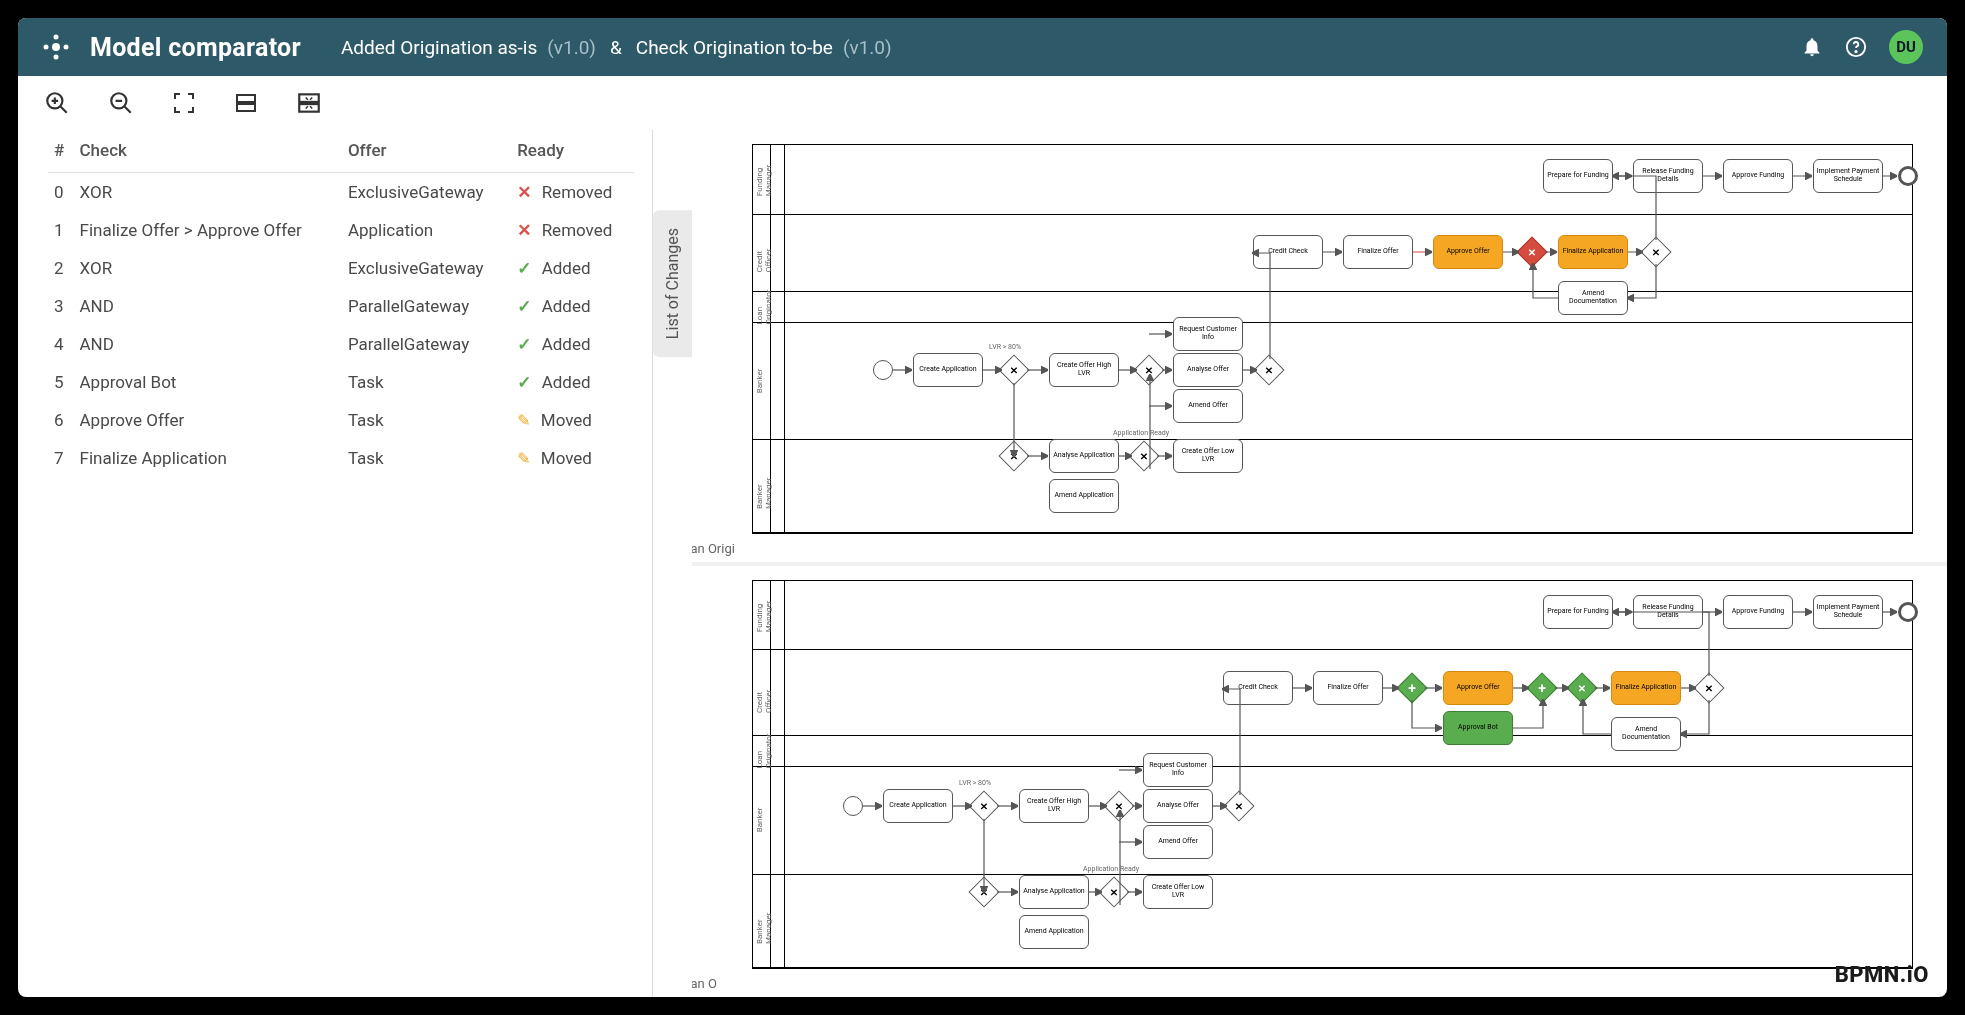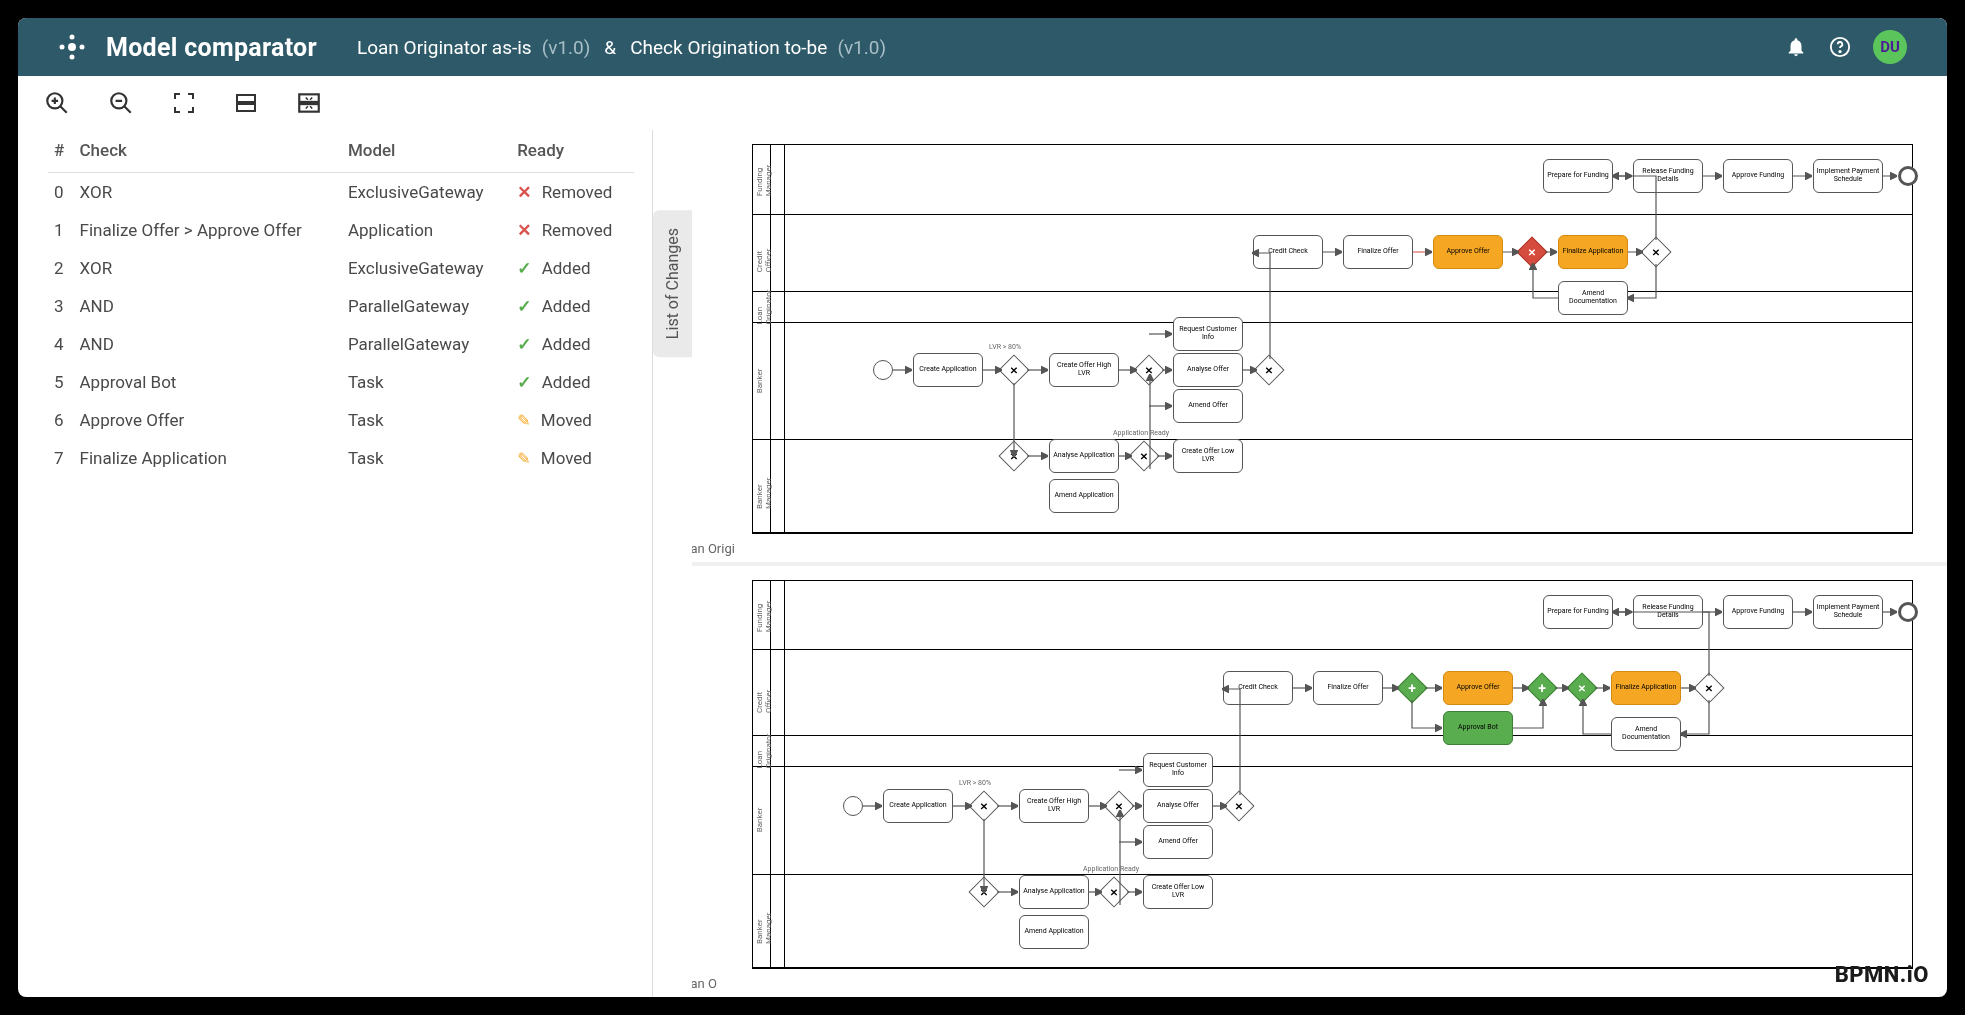--- a/index.html
+++ b/index.html
@@ -18,36 +18,36 @@
   border-radius: 8px;
   overflow: hidden;
   display: flex;
   flex-direction: column;
 }
 .header {
   background: #2d5968;
   color: #fff;
   display: flex;
   align-items: center;
-  padding: 0 40px;
+  padding: 0 24px;
   height: 58px;
 }
 .logo-icon svg { display: block; }
 .app-title { font-size: 25px; font-weight: 700; margin-left: 20px; letter-spacing: 0.3px; }
 .model-info { display: flex; align-items: center; margin-left: 40px; font-size: 19px; gap: 10px; }
 .model-name { color: #fff; font-weight: 400; }
 .version { color: #a8bfc7; }
 .amp { color: #fff; margin: 0 4px; }
 .header-spacer { flex: 1; }
 .header-actions { display: flex; align-items: center; gap: 22px; }
 .header-icon { color: #fff; cursor: pointer; display: flex; }
 .avatar {
   width: 34px; height: 34px; border-radius: 50%;
   background: #5bc55b; display: flex; align-items: center; justify-content: center;
-  font-weight: 700; font-size: 15px; color: #4c1d95; cursor: pointer;
+  font-weight: 700; font-size: 15px; color: #0f172a; cursor: pointer;
 }
 .toolbar {
   display: flex; align-items: center; gap: 38px;
   padding: 14px 26px; background: #fff;
 }
 .tool-btn { cursor: pointer; color: #333; display: flex; }
 .tool-btn svg { display: block; }
 .content { flex: 1; display: flex; overflow: hidden; }
 .left-panel { width: 634px; padding: 0 18px 0 30px; }
 .changes-table { width: 100%; border-collapse: collapse; font-size: 17px; color: #4a4a4a; }
@@ -132,21 +132,21 @@
             <circle cx="14" cy="14" r="4"></circle>
             <circle cx="14" cy="4" r="2.5"></circle>
             <circle cx="14" cy="24" r="2.5"></circle>
             <circle cx="4" cy="14" r="2.5"></circle>
             <circle cx="24" cy="14" r="2.5"></circle>
           </g>
         </svg>
     </span>
     <span class="app-title">Model comparator</span>
     <div class="model-info">
-      <span class="model-name">Loan Originator as-is</span>
+      <span class="model-name">Added Origination as-is</span>
       <span class="version">(v1.0)</span>
       <span class="amp">&amp;</span>
       <span class="model-name">Check Origination to-be</span>
       <span class="version">(v1.0)</span>
     </div>
     <div class="header-spacer"></div>
     <div class="header-actions">
       <span class="header-icon">
         <svg width="22" height="22" viewBox="0 0 24 24" fill="currentColor">
             <path d="M12 22a2 2 0 0 0 2-2h-4a2 2 0 0 0 2 2zm6-6V11c0-3.07-1.63-5.64-4.5-6.32V4a1.5 1.5 0 1 0-3 0v.68C7.64 5.36 6 7.92 6 11v5l-2 2v1h16v-1l-2-2z"></path>
@@ -200,21 +200,21 @@
   </div>
 
   <div class="content">
 
     <div class="left-panel">
       <table class="changes-table">
         <thead>
           <tr>
             <th>#</th>
             <th>Check</th>
-            <th>Model</th>
+            <th>Offer</th>
             <th>Ready</th>
           </tr>
         </thead>
         <tbody id="changes-body">
             <tr>
               <td>0</td>
               <td>XOR</td>
               <td>ExclusiveGateway</td>
               <td><span class="status-removed">✕</span> Removed</td>
             </tr>

